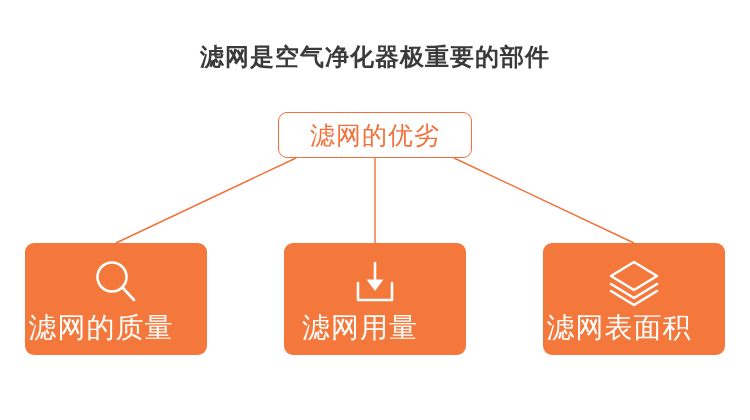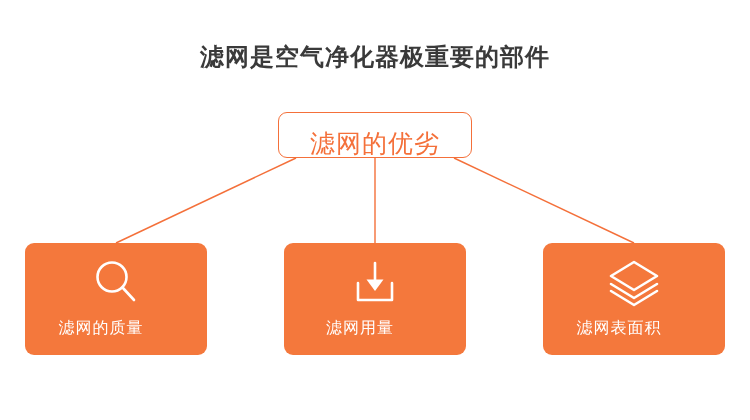--- a/index.html
+++ b/index.html
@@ -50,21 +50,21 @@
     position: absolute;
     left: 278px;
     top: 112px;
     width: 194px;
     height: 46px;
     box-sizing: border-box;
     border: 1.6px solid #f4703a;
     border-radius: 9px;
     background: #ffffff;
     display: flex;
-    align-items: flex-end;
+    align-items: center;
     justify-content: center;
   }
   .root-label {
     font-size: 25px;
     color: #f4703a;
     letter-spacing: 1px;
     line-height: 28px;
     white-space: nowrap;
   }
 
@@ -91,21 +91,21 @@
     display: flex;
     align-items: center;
     justify-content: center;
   }
   .card-label {
     position: absolute;
     left: 0;
     top: 72px;
     width: 152px;
     text-align: center;
-    font-size: 16px;
+    font-size: 28px;
     color: #ffffff;
     letter-spacing: 1px;
     line-height: 26px;
     white-space: nowrap;
   }
 </style>
 </head>
 <body>
 
 <div id="canvas">

